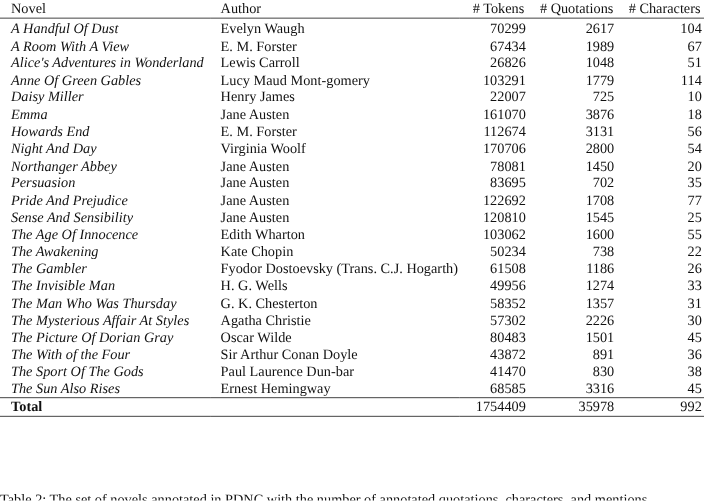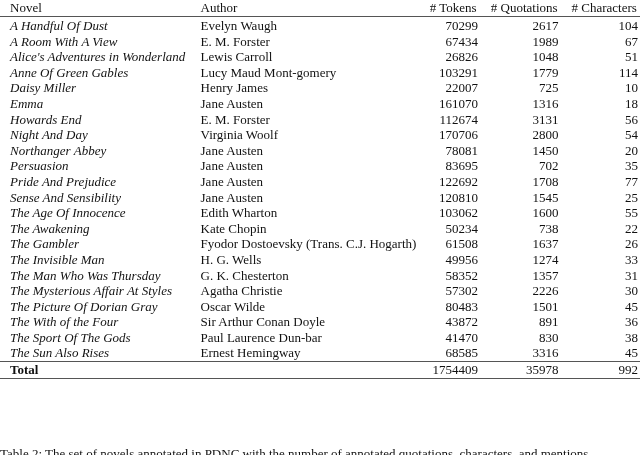--- a/index.html
+++ b/index.html
@@ -97,21 +97,21 @@
         <td class="novel">Daisy Miller</td>
         <td class="author">Henry James</td>
         <td class="num">22007</td>
         <td class="num">725</td>
         <td class="num">10</td>
       </tr>
       <tr>
         <td class="novel">Emma</td>
         <td class="author">Jane Austen</td>
         <td class="num">161070</td>
-        <td class="num">1316</td>
+        <td class="num">3876</td>
         <td class="num">18</td>
       </tr>
       <tr>
         <td class="novel">Howards End</td>
         <td class="author">E. M. Forster</td>
         <td class="num">112674</td>
         <td class="num">3131</td>
         <td class="num">56</td>
       </tr>
       <tr>
@@ -160,21 +160,21 @@
         <td class="novel">The Awakening</td>
         <td class="author">Kate Chopin</td>
         <td class="num">50234</td>
         <td class="num">738</td>
         <td class="num">22</td>
       </tr>
       <tr>
         <td class="novel">The Gambler</td>
         <td class="author">Fyodor Dostoevsky (Trans. C.J. Hogarth)</td>
         <td class="num">61508</td>
-        <td class="num">1637</td>
+        <td class="num">1186</td>
         <td class="num">26</td>
       </tr>
       <tr>
         <td class="novel">The Invisible Man</td>
         <td class="author">H. G. Wells</td>
         <td class="num">49956</td>
         <td class="num">1274</td>
         <td class="num">33</td>
       </tr>
       <tr>

